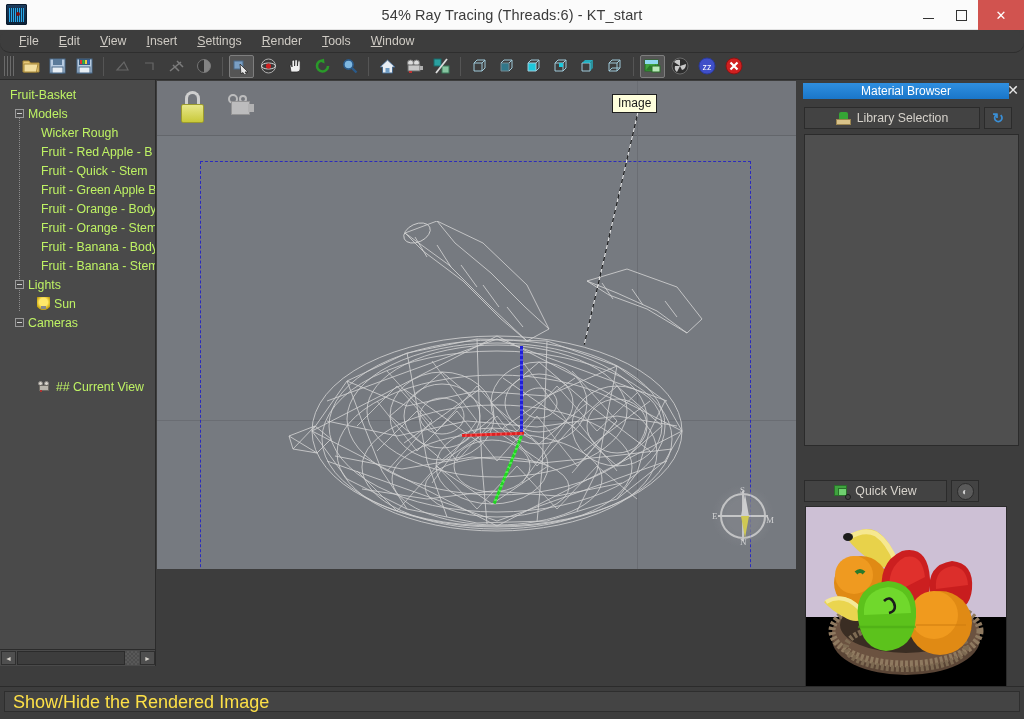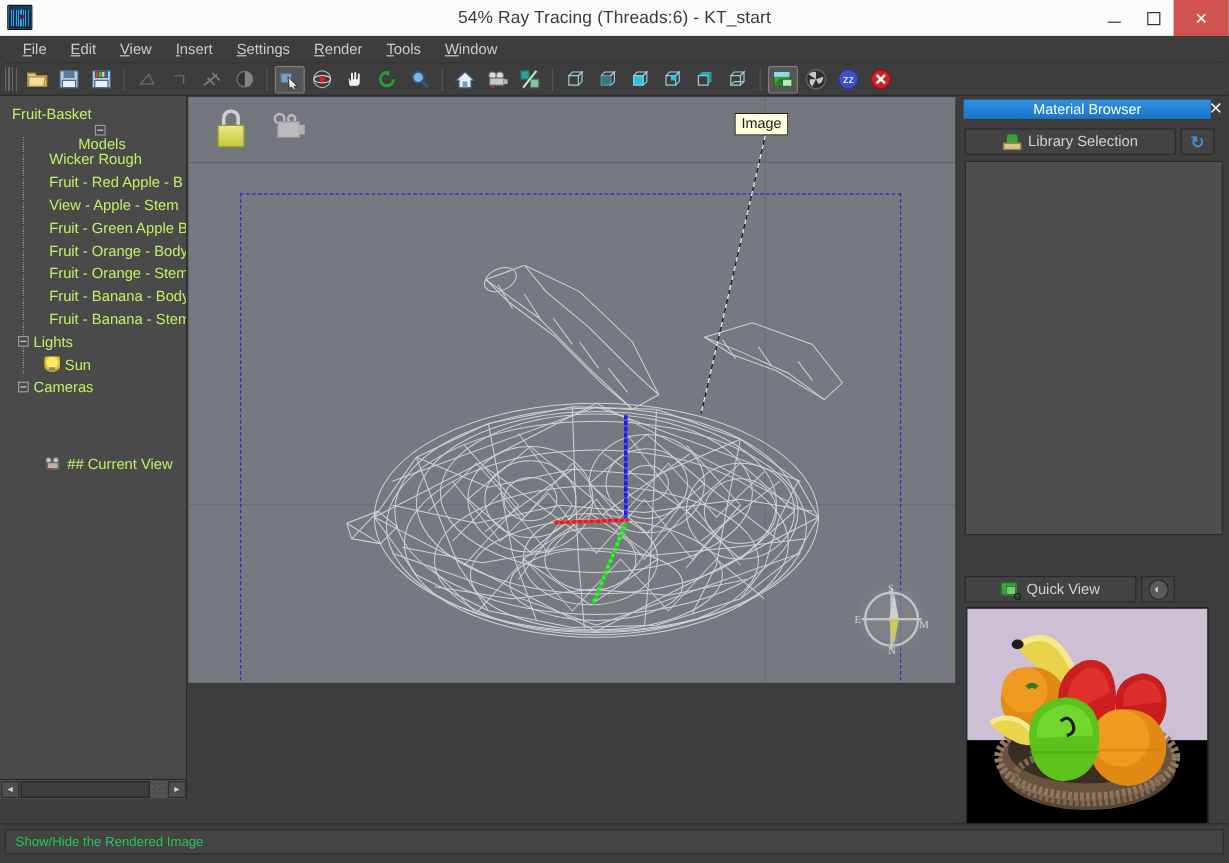--- a/index.html
+++ b/index.html
@@ -251,21 +251,21 @@
   .pv-floor{ position:absolute; left:0; top:110px; width:202px; height:100px; background:#000; }
 
   
   .statusbar{
     position:absolute; left:0; bottom:0; width:1024px; height:33px;
     background:#3d3d3d; border-top:1px solid #2b2b2b;
   }
   .status-box{
     position:absolute; left:4px; top:4px; width:1016px; height:21px;
     background:#444; border:1px solid #2e2e2e;
-    line-height:21px; padding-left:8px; color:#22c55e; font-size:11px;
+    line-height:21px; padding-left:8px; color:#fde047; font-size:18px;
   }
   .divider-v{ position:absolute; left:796px; top:80px; width:3px; height:606px; background:#3d3d3d;}
 </style>
 </head>
 <body>
 
 <div id="app">
 
   <div class="titlebar">
     <div class="app-icon">
@@ -487,33 +487,33 @@
   <div class="tree-panel">
     <div class="tree-root">
 
       <div class="tnode" style="padding-left:5px;">
         <span>Fruit-Basket</span>
       </div>
 
       <div style="position:relative;">
         <div class="dashv" style="left:14px; top:10px; height:198px;"></div>
 
-        <div class="tnode" style="padding-left:10px;flex-direction:column;">
+        <div class="tnode" style="padding-left:10px;">
           <span class="box"></span>
           <span>Models</span>
         </div>
 
         <div class="tnode" style="padding-left:34px;">
           <span class="leaf-label">Wicker Rough</span>
         </div>
         <div class="tnode" style="padding-left:34px;">
           <span class="leaf-label">Fruit - Red Apple - B</span>
         </div>
         <div class="tnode" style="padding-left:34px;">
-          <span class="leaf-label">View - Apple - Stem</span>
+          <span class="leaf-label">Fruit - Quick - Stem</span>
         </div>
         <div class="tnode" style="padding-left:34px;">
           <span class="leaf-label">Fruit - Green Apple B</span>
         </div>
         <div class="tnode" style="padding-left:34px;">
           <span class="leaf-label">Fruit - Orange - Body</span>
         </div>
         <div class="tnode" style="padding-left:34px;">
           <span class="leaf-label">Fruit - Orange - Stem</span>
         </div>

